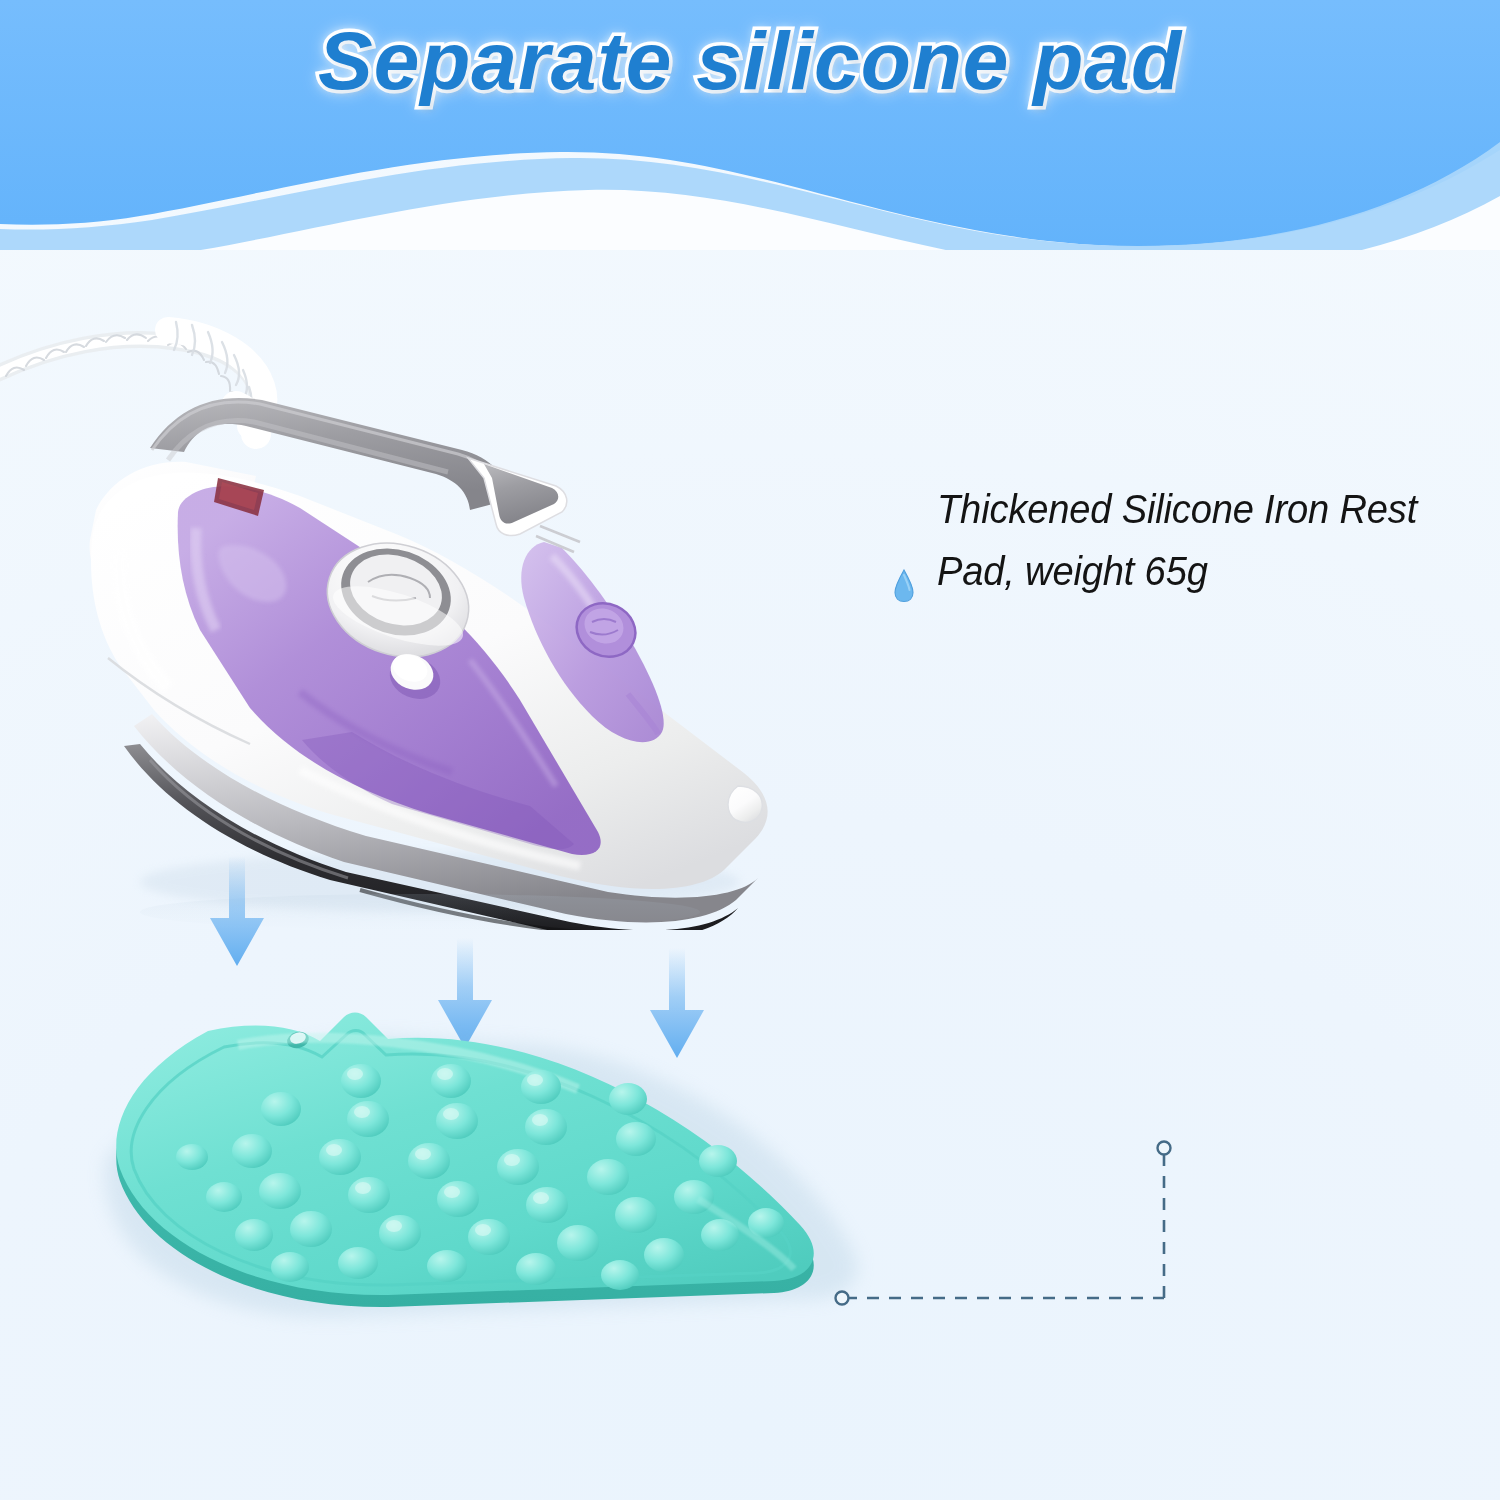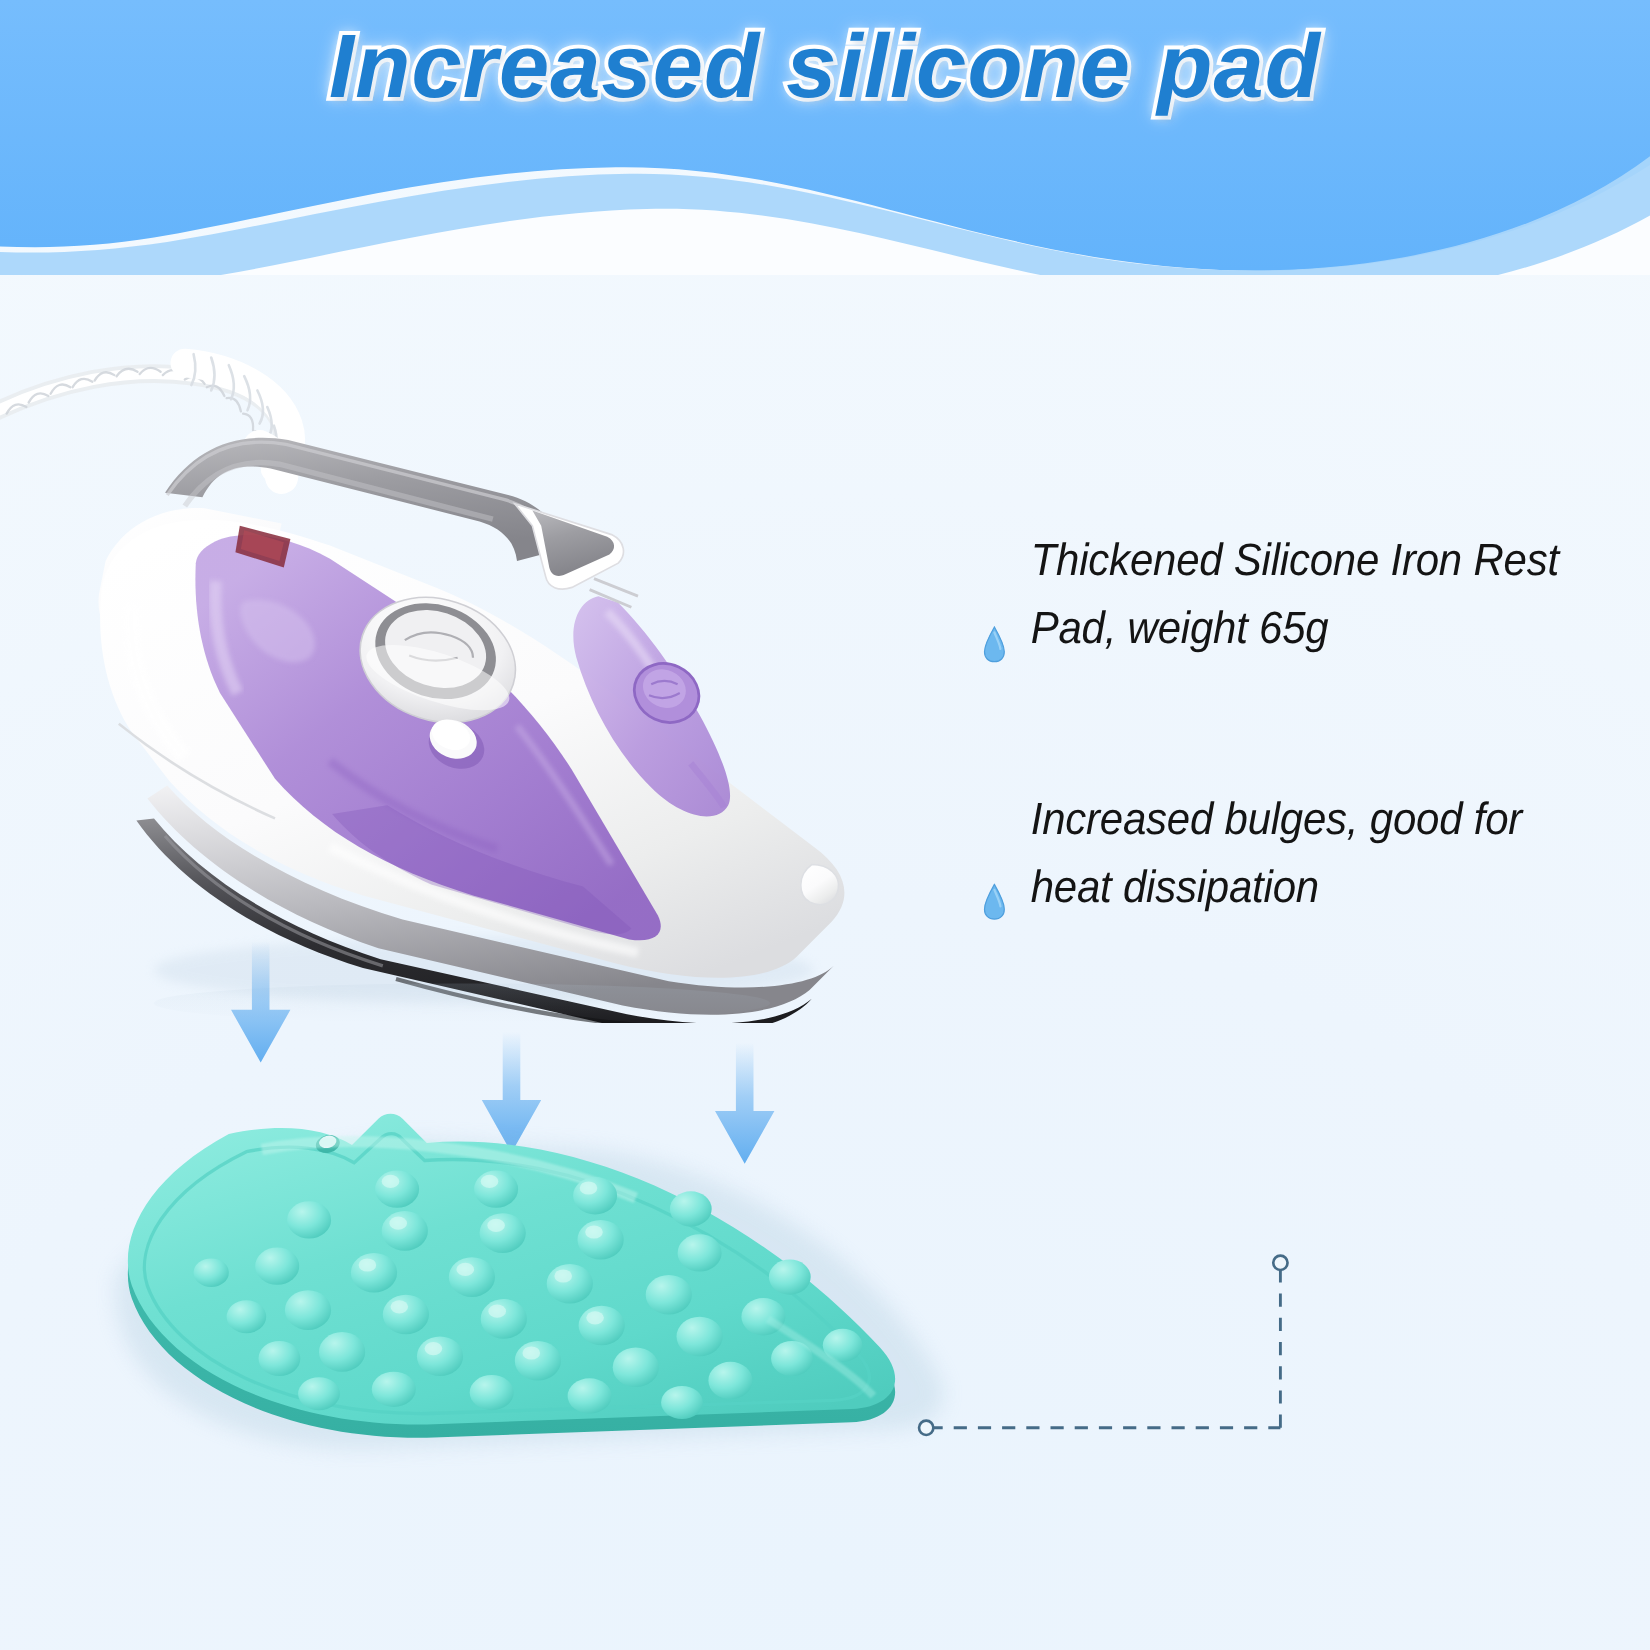--- a/index.html
+++ b/index.html
@@ -127,21 +127,21 @@
                C418,160 276,200 152,220
                C98,228 48,231 0,229
                L0,250 H1500 Z" fill="#a9d6fb" opacity=".95"></path>
 
       <path d="M0,250 H1500 V196
                C1372,268 1196,288 1026,264
                C866,242 742,186 588,190
                C436,194 296,236 176,254
                C116,262 56,264 0,262 Z" fill="#fbfdff"></path>
     </svg>
-    <div id="title">Increased silicone pad</div>
+    <div id="title">Separate silicone pad</div>
   </div>
 
   <div id="iron-wrap">
     <svg viewBox="0 0 880 630">
       <defs>
         <linearGradient id="bodyG" x1="0.15" y1="0" x2="0.8" y2="1">
           <stop offset="0%" stop-color="#ffffff"></stop>
           <stop offset="48%" stop-color="#fbfbfc"></stop>
           <stop offset="78%" stop-color="#eceded"></stop>
           <stop offset="100%" stop-color="#dcdde0"></stop>
@@ -521,27 +521,17 @@
       <span class="f-bullet">
         <svg viewBox="0 0 22 34">
           <path d="M11,1 C15.5,9 20,17 20,23.5 C20,29 16.5,32.5 11,32.5
                    C5.5,32.5 2,29 2,23.5 C2,17 6.5,9 11,1 Z" fill="#6cb8ef" stroke="#4f9fdd" stroke-width="1.1"></path>
           <path d="M11,6 C13.5,12 16,17 16.5,21" fill="none" stroke="#a5d7f7" stroke-width="2" opacity=".8" stroke-linecap="round"></path>
         </svg>
       </span>
       <span class="f-text">Thickened Silicone Iron Rest Pad, weight 65g</span>
     </div>
 
-    <div class="feature">
-      <span class="f-bullet">
-        <svg viewBox="0 0 22 34">
-          <path d="M11,1 C15.5,9 20,17 20,23.5 C20,29 16.5,32.5 11,32.5
-                   C5.5,32.5 2,29 2,23.5 C2,17 6.5,9 11,1 Z" fill="#6cb8ef" stroke="#4f9fdd" stroke-width="1.1"></path>
-          <path d="M11,6 C13.5,12 16,17 16.5,21" fill="none" stroke="#a5d7f7" stroke-width="2" opacity=".8" stroke-linecap="round"></path>
-        </svg>
-      </span>
-      <span class="f-text">Increased bulges, good for heat dissipation</span>
-    </div>
 
 
   </div>
 
 </div>
 
 </body></html>

